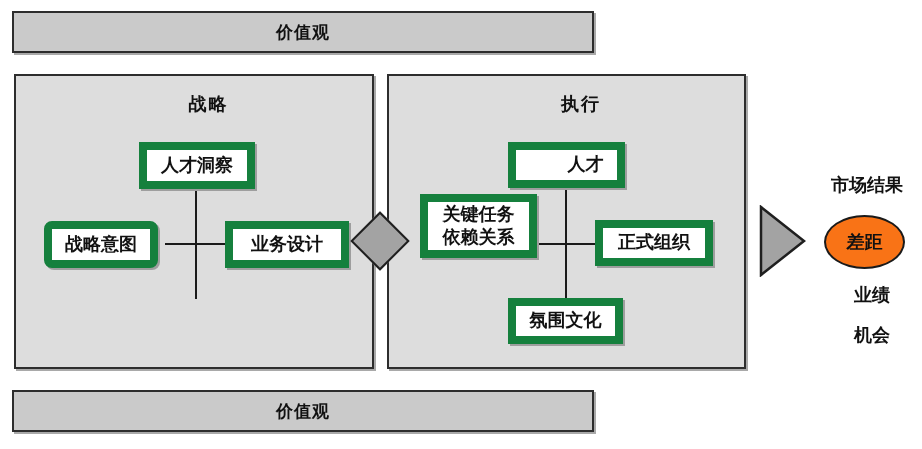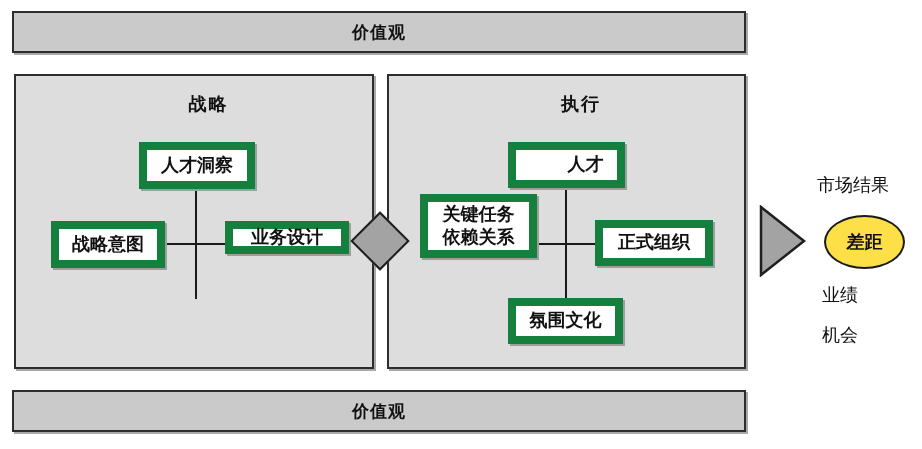--- a/index.html
+++ b/index.html
@@ -9,21 +9,21 @@
     height: 449px;
     background: #ffffff;
     font-family: "Liberation Sans", "DejaVu Sans", sans-serif;
     color: #111111;
     overflow: hidden;
   }
   .abs { position: absolute; box-sizing: border-box; }
 
   
   .values-bar {
-    left: 12px; width: 734px; height: 42px;
+    left: 12px; width: 582px; height: 42px;
     background: #cacaca;
     border: 2px solid #2d2d2d;
     box-shadow: 2px 2px 0 #a9a9a9;
     display: flex; align-items: center; justify-content: center;
     font-size: 17px; font-weight: bold; letter-spacing: 1px;
   }
   .bar-top { top: 11px; }
   .bar-bottom { top: 390px; }
 
   
@@ -46,22 +46,22 @@
     background: #ffffff;
     border: 8px solid #15803d;
     box-shadow: 2px 2px 0 #9e9e9e;
     display: flex; flex-direction: column;
     align-items: center; justify-content: center;
     font-size: 18px; font-weight: bold;
     text-align: center; line-height: 1.3;
     z-index: 3;
   }
   .n-talent-insight   { left: 139px; top: 142px; width: 116px; height: 47px; }
-  .n-strategic-intent { left: 51px;  top: 221px; width: 114px; height: 47px; }
-  .n-business-design  { left: 225px; top: 221px; width: 124px; height: 33px; }
+  .n-strategic-intent { left: 44px;  top: 221px; width: 114px; height: 47px; border-radius: 8px; }
+  .n-business-design  { left: 225px; top: 221px; width: 124px; height: 47px; }
   .n-innovation-focus { left: 138px; top: 299px; width: 117px; height: 47px; }
   .n-talent           { left: 508px; top: 142px; width: 117px; height: 46px; padding-left: 38px; }
   .n-key-tasks        { left: 420px; top: 194px; width: 117px; height: 64px; }
   .n-formal-org       { left: 595px; top: 220px; width: 118px; height: 46px; }
   .n-atmosphere       { left: 508px; top: 298px; width: 115px; height: 46px; }
 
   
   .line { background: #1a1a1a; z-index: 2; }
   .v-strategy  { left: 195px; top: 189px; width: 2px;  height: 110px; }
   .h-strategy  { left: 165px; top: 243px; width: 60px; height: 2px; }
@@ -73,29 +73,29 @@
     left: 359px; top: 220px; width: 42px; height: 42px;
     background: #a3a3a3;
     border: 2px solid #1f1f1f;
     transform: rotate(45deg);
     z-index: 4;
   }
 
   
   .triangle-wrap { left: 759px; top: 205px; width: 48px; height: 72px; z-index: 2; }
   .results-text {
-    width: 100px; 
-    font-size: 18px; font-weight: normal;
+    width: 100px; text-align: center;
+    font-size: 18px; font-weight: bold;
   }
   .t-market      { left: 817px; top: 173px; }
   .t-performance { left: 822px; top: 283px; }
   .t-opportunity { left: 822px; top: 323px; }
   .gap-ellipse {
     left: 824px; top: 215px; width: 81px; height: 54px;
-    background: #fde047;
+    background: #f97316;
     border: 2px solid #1a1a1a;
     border-radius: 50%;
     display: flex; align-items: center; justify-content: center;
     font-size: 18px; font-weight: bold;
   }
 </style>
 </head>
 <body>
 
 <div class="canvas">

